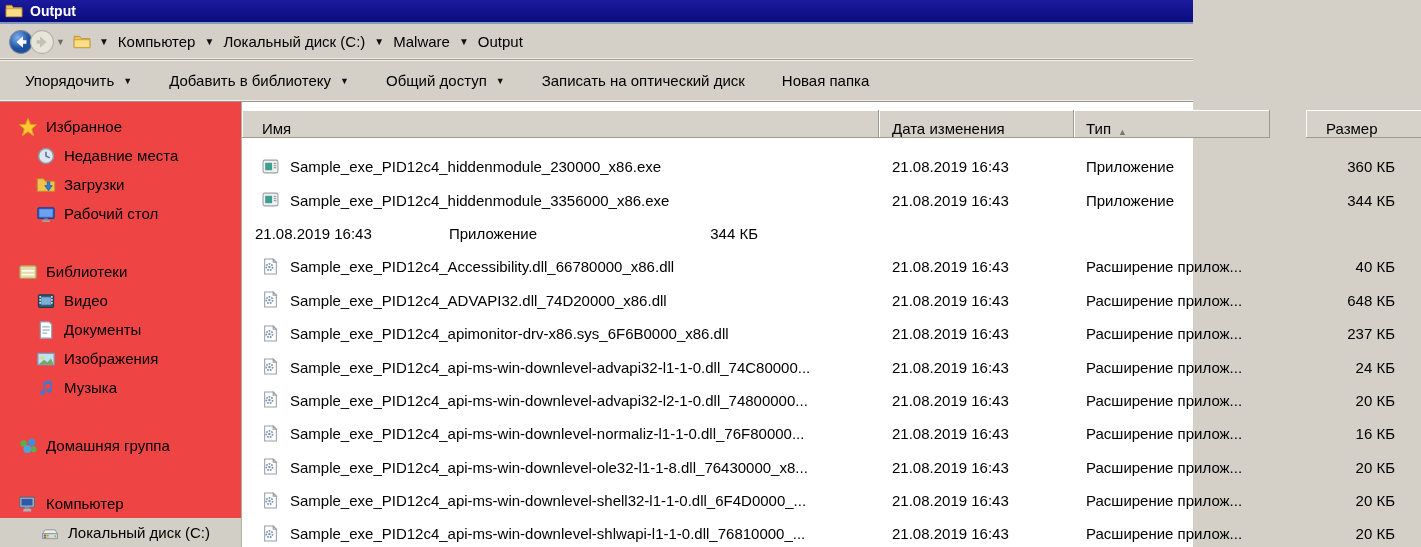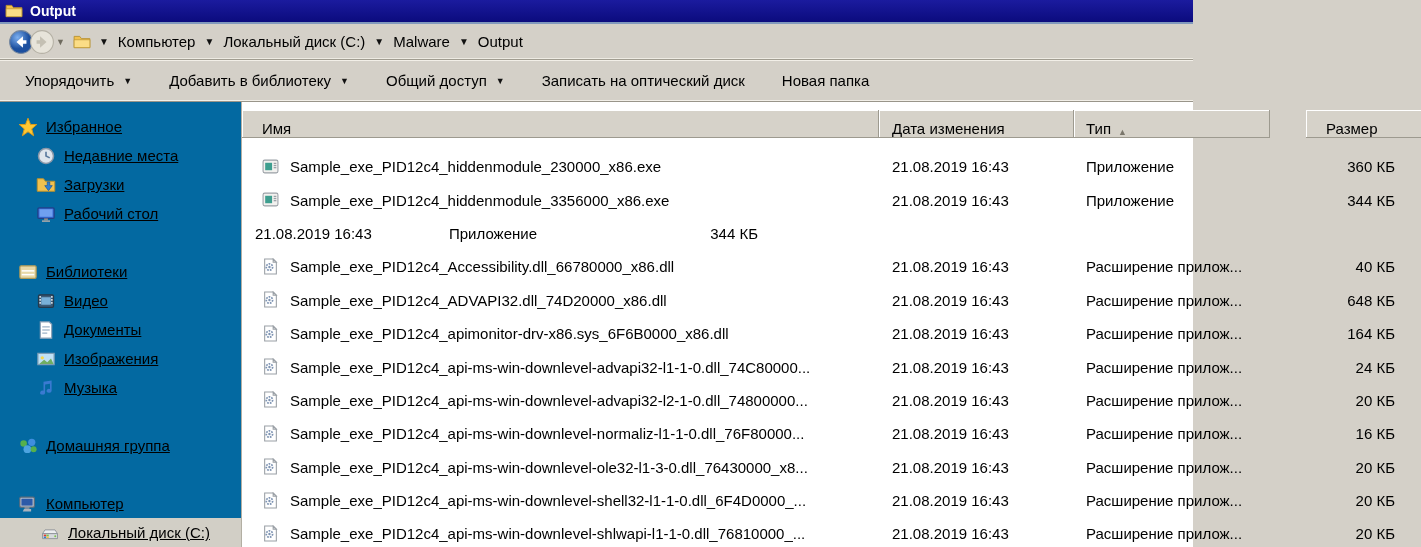--- a/index.html
+++ b/index.html
@@ -27,22 +27,22 @@
 
   
   .toolbar { height:42px; flex:0 0 42px; background:#d4d0c8; display:flex; align-items:center;
     padding-left:25px; border-bottom:1px solid #99958a;
     box-shadow: inset 0 1px 0 #f2efe8, inset 0 -1px 0 #f2efe8; text-align: right; }
   .tbtn { display:flex; align-items:center; gap:9px; margin-right:37px; white-space:nowrap; }
   .tbtn .darr { font-size:9px; color:#111; }
 
   
   .content { flex:1; display:flex; background:#fff; min-height:0; }
-  .sidebar { width:242px; flex:0 0 242px; background:#0369a1; border-right:1px solid #b3afa3;
-    padding-top:10px; overflow:hidden;text-decoration:underline; }
+  .sidebar { width:242px; flex:0 0 242px; background:#ef4444; border-right:1px solid #b3afa3;
+    padding-top:10px; overflow:hidden; }
   .snav-item { height:29px; display:flex; align-items:center; gap:8px; padding-left:18px; white-space:nowrap; }
   .snav-item.child { padding-left:36px; }
   .snav-item.child2 { padding-left:40px; }
   .snav-item.selected { background:#d2cfc6; }
   .sec-gap { height:29px; }
   .icon20 { width:20px; height:20px; display:inline-block; flex:0 0 auto; }
 
   
   .filepanel { flex:1; background:#fff; display:flex; flex-direction:column; min-width:0; }
   .headrow { display:flex; height:28px; margin-top:8px; flex:0 0 28px; }
@@ -374,21 +374,21 @@
               <span class="icon16"><svg viewBox="0 0 16 16" width="17" height="17">
                   <path d="M2.5 1 L10.5 1 L13.5 4 L13.5 15 L2.5 15 Z" fill="#fff" stroke="#9aa0a6"></path>
                   <path d="M10.5 1 L10.5 4 L13.5 4 Z" fill="#e8e8e8" stroke="#9aa0a6"></path>
                   <circle cx="7" cy="8.5" r="3" fill="none" stroke="#7d93b2" stroke-width="1.6" stroke-dasharray="1.6 1"></circle>
                   <circle cx="7" cy="8.5" r="1.1" fill="#7d93b2"></circle>
                 </svg></span>
               <span>Sample_exe_PID12c4_apimonitor-drv-x86.sys_6F6B0000_x86.dll</span>
             </div>
           <div class="c-date">21.08.2019 16:43</div>
           <div class="c-type">Расширение прилож...</div>
-          <div class="c-size">164 КБ</div>
+          <div class="c-size">237 КБ</div>
         </div>
 
         <div class="frow">
           <div class="c-name">
               <span class="icon16"><svg viewBox="0 0 16 16" width="17" height="17">
                   <path d="M2.5 1 L10.5 1 L13.5 4 L13.5 15 L2.5 15 Z" fill="#fff" stroke="#9aa0a6"></path>
                   <path d="M10.5 1 L10.5 4 L13.5 4 Z" fill="#e8e8e8" stroke="#9aa0a6"></path>
                   <circle cx="7" cy="8.5" r="3" fill="none" stroke="#7d93b2" stroke-width="1.6" stroke-dasharray="1.6 1"></circle>
                   <circle cx="7" cy="8.5" r="1.1" fill="#7d93b2"></circle>
                 </svg></span>
@@ -430,21 +430,21 @@
         </div>
 
         <div class="frow">
           <div class="c-name">
               <span class="icon16"><svg viewBox="0 0 16 16" width="17" height="17">
                   <path d="M2.5 1 L10.5 1 L13.5 4 L13.5 15 L2.5 15 Z" fill="#fff" stroke="#9aa0a6"></path>
                   <path d="M10.5 1 L10.5 4 L13.5 4 Z" fill="#e8e8e8" stroke="#9aa0a6"></path>
                   <circle cx="7" cy="8.5" r="3" fill="none" stroke="#7d93b2" stroke-width="1.6" stroke-dasharray="1.6 1"></circle>
                   <circle cx="7" cy="8.5" r="1.1" fill="#7d93b2"></circle>
                 </svg></span>
-              <span>Sample_exe_PID12c4_api-ms-win-downlevel-ole32-l1-3-0.dll_76430000_x8...</span>
+              <span>Sample_exe_PID12c4_api-ms-win-downlevel-ole32-l1-1-8.dll_76430000_x8...</span>
             </div>
           <div class="c-date">21.08.2019 16:43</div>
           <div class="c-type">Расширение прилож...</div>
           <div class="c-size">20 КБ</div>
         </div>
 
         <div class="frow">
           <div class="c-name">
               <span class="icon16"><svg viewBox="0 0 16 16" width="17" height="17">
                   <path d="M2.5 1 L10.5 1 L13.5 4 L13.5 15 L2.5 15 Z" fill="#fff" stroke="#9aa0a6"></path>

